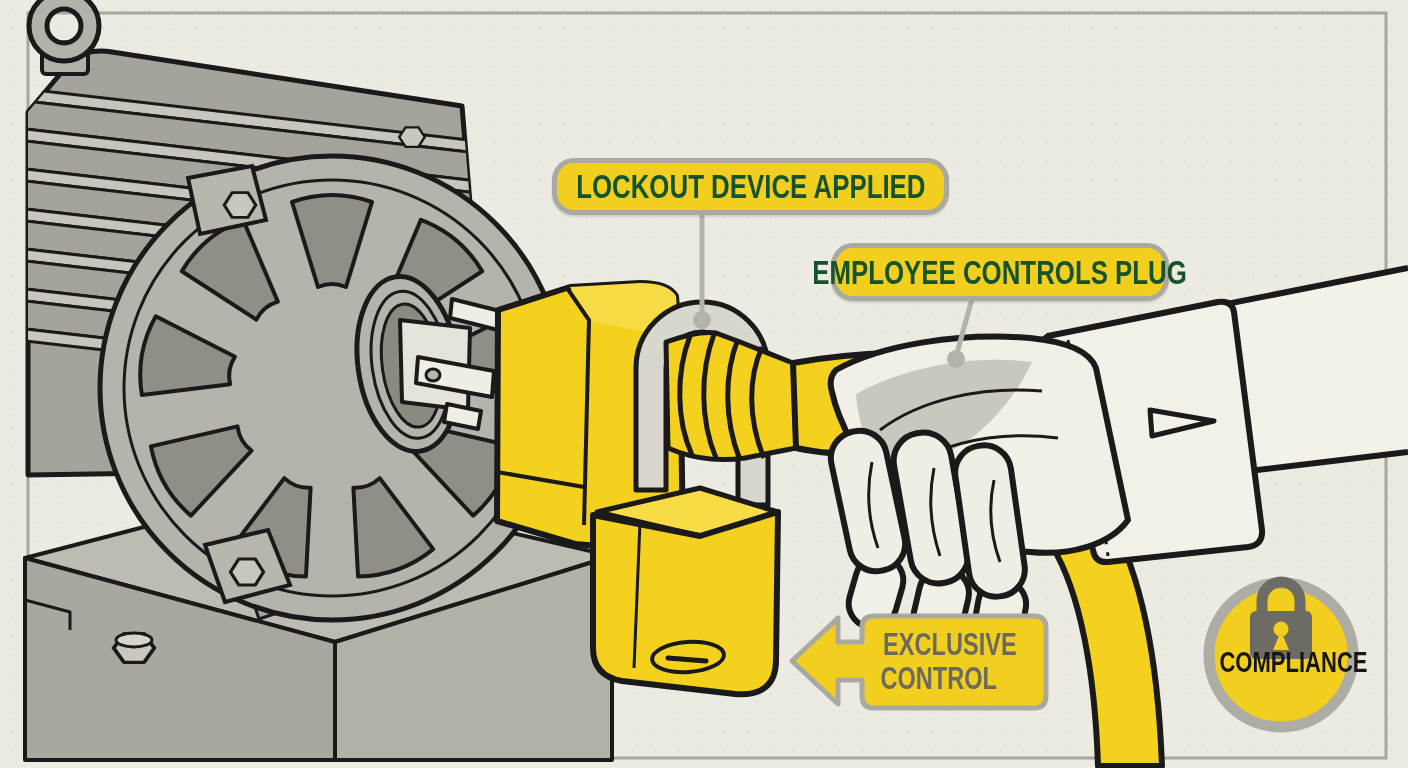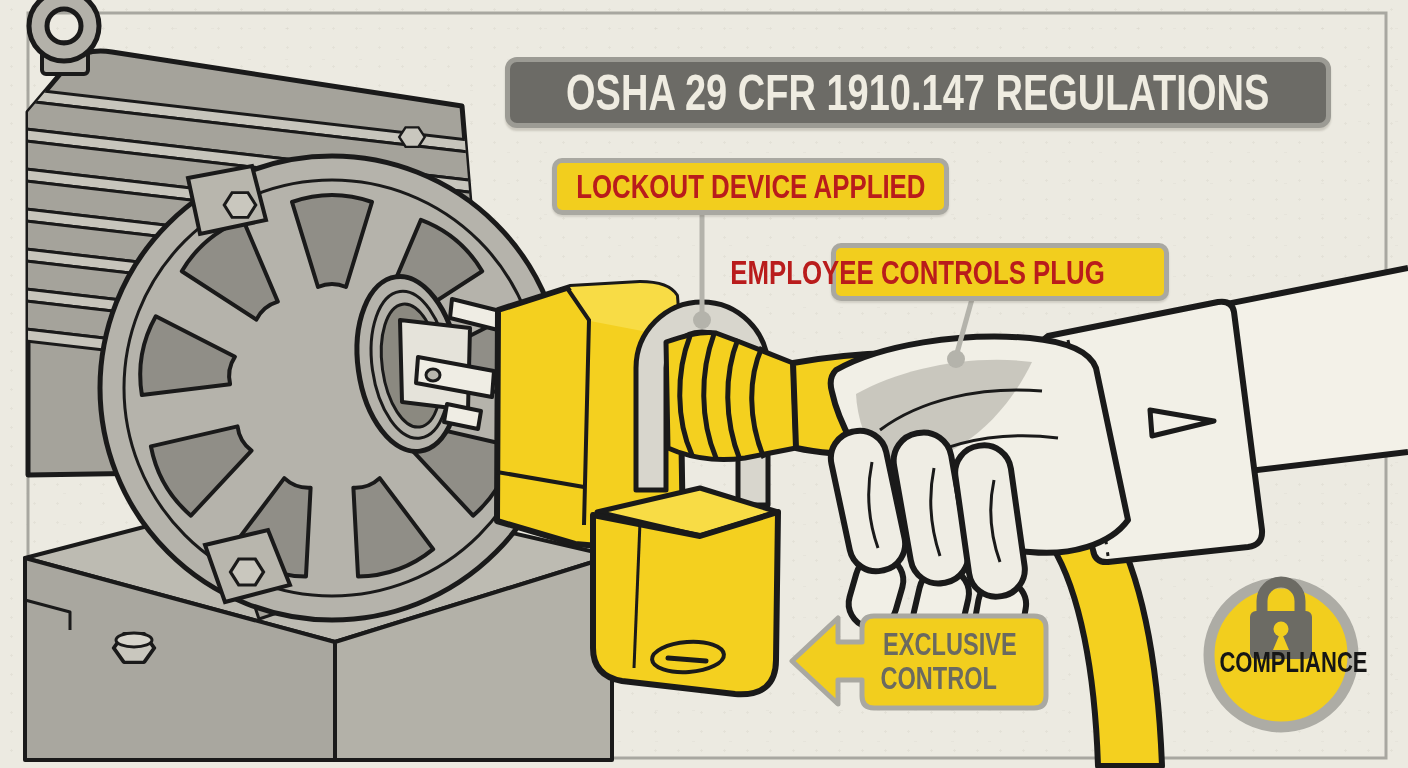--- a/index.html
+++ b/index.html
@@ -16,26 +16,26 @@
   .art{position:absolute;left:0;top:0;}
   .cond{display:inline-block;transform:scaleX(0.76);white-space:nowrap;}
   .title-box{
     position:absolute;left:505px;top:57px;width:826px;height:71px;
     background:#6C6B66;border:5px solid #9C9B94;border-radius:12px;box-sizing:border-box;
     display:flex;align-items:center;justify-content:center;
     color:#EFECE1;font-weight:bold;font-size:50px;
     box-shadow:0 3px 2px rgba(60,55,40,0.18);
   }
   .tag{
-    position:absolute;background:#F2CE1E;border:5px solid #A9A8A1;border-radius:10px;
+    position:absolute;background:#F2CE1E;border:5px solid #A9A8A1;border-radius:22px;
     box-sizing:border-box;display:flex;align-items:center;justify-content:center;
-    color:#b91c1c;font-weight:bold;box-shadow:0 2px 2px rgba(60,55,40,0.15);
+    color:#14532d;font-weight:bold;box-shadow:0 2px 2px rgba(60,55,40,0.15);
   }
   #lockout-tag{left:552px;top:158px;width:397px;height:57px;font-size:34px;}
-  #employee-tag{left:831px;top:243px;width:338px;height:58px;font-size:34px;justify-content:flex-end;}
+  #employee-tag{left:831px;top:243px;width:338px;height:58px;font-size:34px;}
   .excl-text{
     position:absolute;left:862px;top:616px;width:184px;height:92px;
     display:flex;flex-direction:column;align-items:flex-start;justify-content:center;
     color:#6B6A60;font-weight:bold;font-size:31px;line-height:34px;
   }
   .badge-label{
     position:absolute;left:1196px;top:646px;width:170px;text-align:center;
     color:#161616;font-weight:bold;font-size:29px;
   }
 </style>
@@ -211,23 +211,20 @@
       <circle cx="1281" cy="655" r="72" fill="#F2CE1E" stroke="#ADACA5" stroke-width="11"></circle>
       <g>
         <path d="M1262,614 L1262,601 A19,19 0 0 1 1300,601 L1300,614" stroke="#6C6B64" stroke-width="11" fill="none"></path>
         <rect x="1250" y="611" width="62" height="48" rx="6" fill="#6C6B64"></rect>
         <circle cx="1281" cy="629" r="7.5" fill="#F2CE1E"></circle>
         <path d="M1281,631 L1289,650 L1273,650 Z" fill="#F2CE1E"></path>
       </g>
     </g>
   </svg>
 
-  <div class="title-box">
-    <span class="cond">OSHA 29 CFR 1910.147 REGULATIONS</span>
-  </div>
 
   <div class="tag" id="lockout-tag">
     <span class="cond">LOCKOUT DEVICE APPLIED</span>
   </div>
 
   <div class="tag" id="employee-tag">
     <span class="cond">EMPLOYEE CONTROLS PLUG</span>
   </div>
 
   <div class="excl-text">

